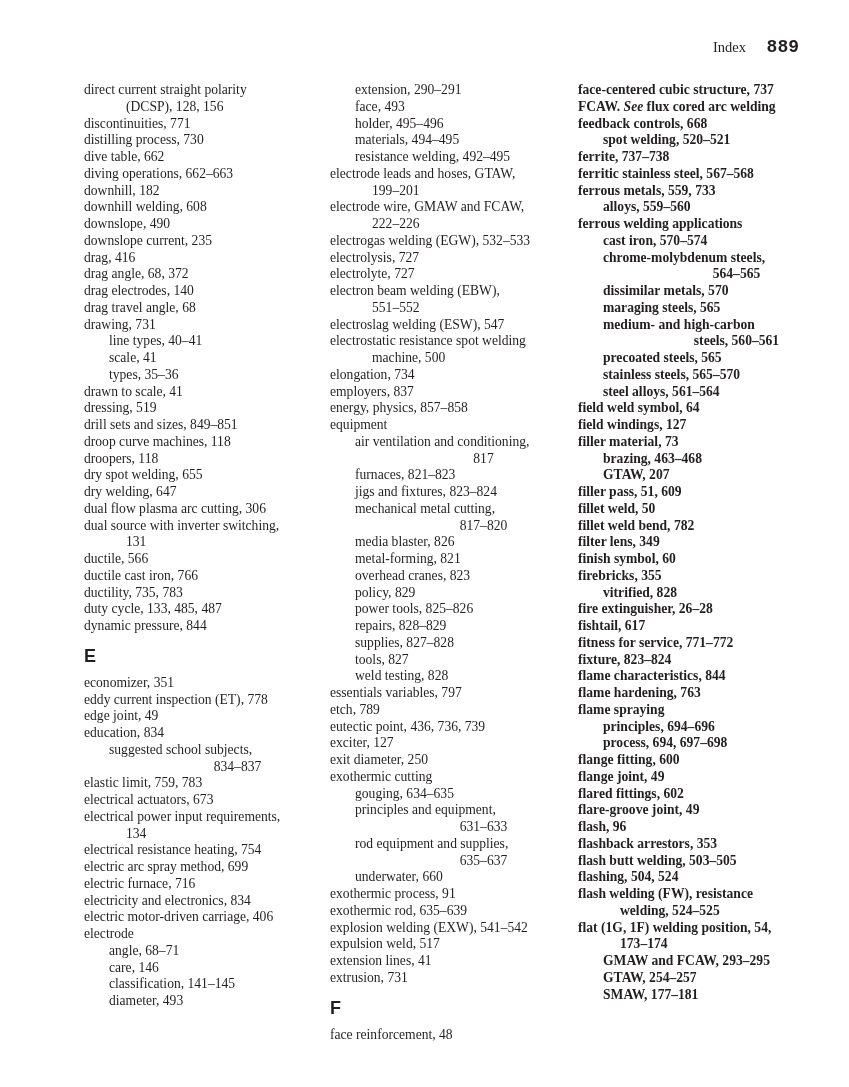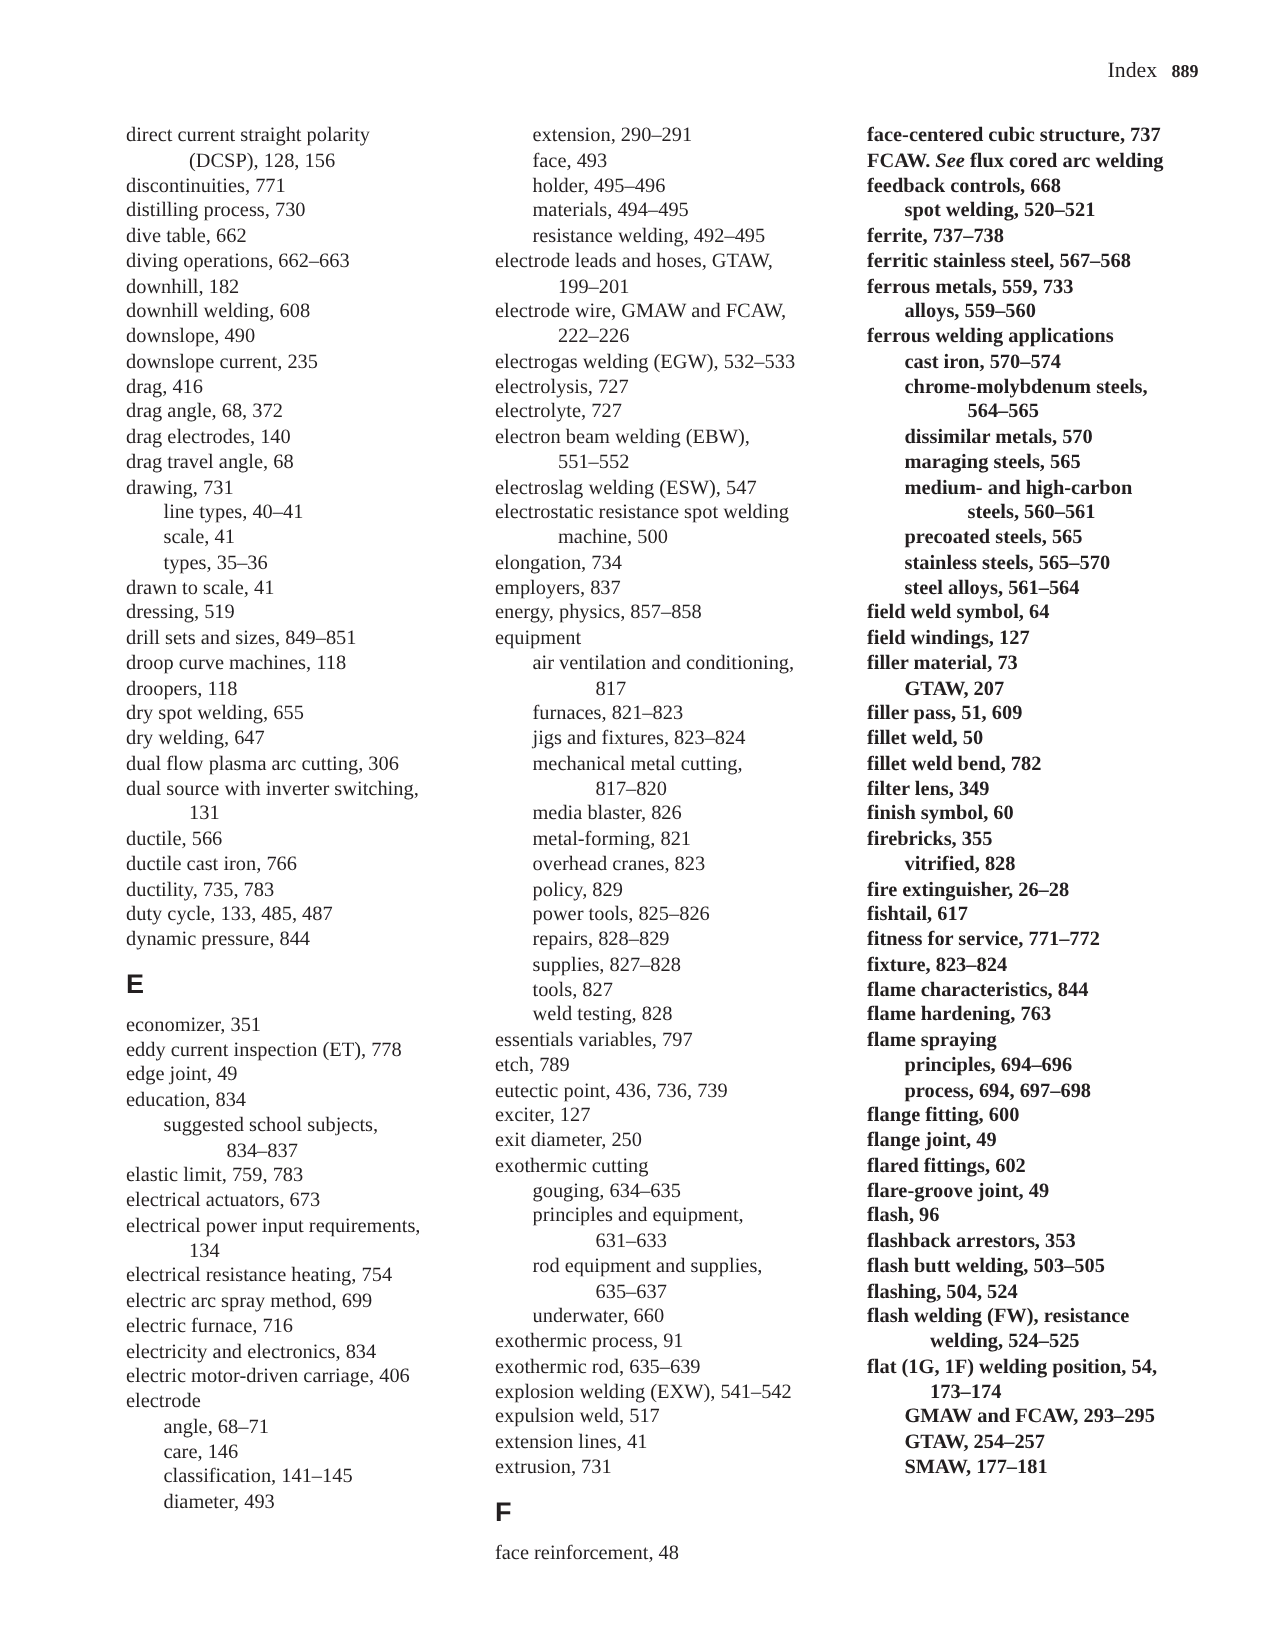--- a/index.html
+++ b/index.html
@@ -5,34 +5,34 @@
     html, body { margin: 0; padding: 0; background: #ffffff; }
     body {
       width: 849px; height: 1087px; position: relative; overflow: hidden;
       font-family: "Liberation Serif", "DejaVu Serif", serif;
       color: #231f20;
     }
     .running-head {
       position: absolute; top: 38px; right: 50px;
       font-size: 14.5px; line-height: 18px;
     }
-    .running-head .label { margin-right: 6px; }
-    .running-head .pnum { font-weight: bold; font-size: 12px; }
+    .running-head .label { margin-right: 17px; }
+    .running-head .pnum { font-weight: bold; font-size: 18px; font-family: Liberation Mono, monospace; }
     .col {
       position: absolute; top: 82px;
       font-size: 13.6px; line-height: 16.75px;
     }
     .col1 { left: 84px; width: 240px; }
     .col2 { left: 330px; width: 240px; }
     .col3 { left: 578px; width: 250px; font-weight: bold; }
     .entry { white-space: nowrap; }
     .lvl0 { padding-left: 0; }
     .lvl1 { padding-left: 25px; }
     .cont0 { padding-left: 42px; }
-    .cont1 { padding-left: 67px; }
+    .cont1 { padding-left: 67px; text-align: center; }
     .letter-head {
       font-family: "Liberation Sans", "DejaVu Sans", sans-serif;
       font-weight: bold; font-size: 18px; line-height: 20px;
       margin-top: 11px; margin-bottom: 9px;
     }
   </style>
 </head>
 <body>
 
 <div class="running-head">
@@ -170,20 +170,21 @@
     <div class="entry lvl1">dissimilar metals, 570</div>
     <div class="entry lvl1">maraging steels, 565</div>
     <div class="entry lvl1">medium- and high-carbon</div>
     <div class="entry cont1">steels, 560–561</div>
     <div class="entry lvl1">precoated steels, 565</div>
     <div class="entry lvl1">stainless steels, 565–570</div>
     <div class="entry lvl1">steel alloys, 561–564</div>
     <div class="entry lvl0">field weld symbol, 64</div>
     <div class="entry lvl0">field windings, 127</div>
     <div class="entry lvl0">filler material, 73</div>
+    <div class="entry lvl1">brazing, 463–468</div>
     <div class="entry lvl1">GTAW, 207</div>
     <div class="entry lvl0">filler pass, 51, 609</div>
     <div class="entry lvl0">fillet weld, 50</div>
     <div class="entry lvl0">fillet weld bend, 782</div>
     <div class="entry lvl0">filter lens, 349</div>
     <div class="entry lvl0">finish symbol, 60</div>
     <div class="entry lvl0">firebricks, 355</div>
     <div class="entry lvl1">vitrified, 828</div>
     <div class="entry lvl0">fire extinguisher, 26–28</div>
     <div class="entry lvl0">fishtail, 617</div>

